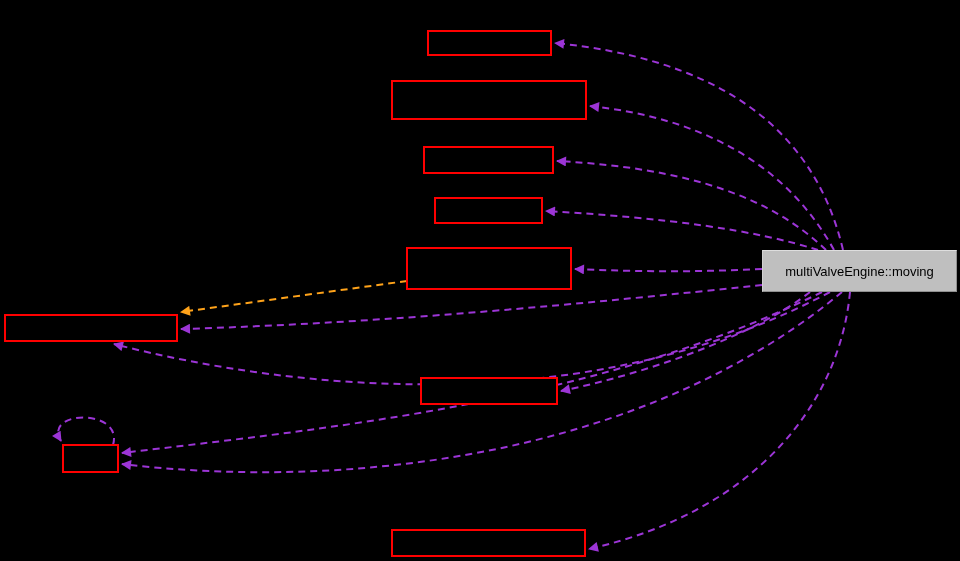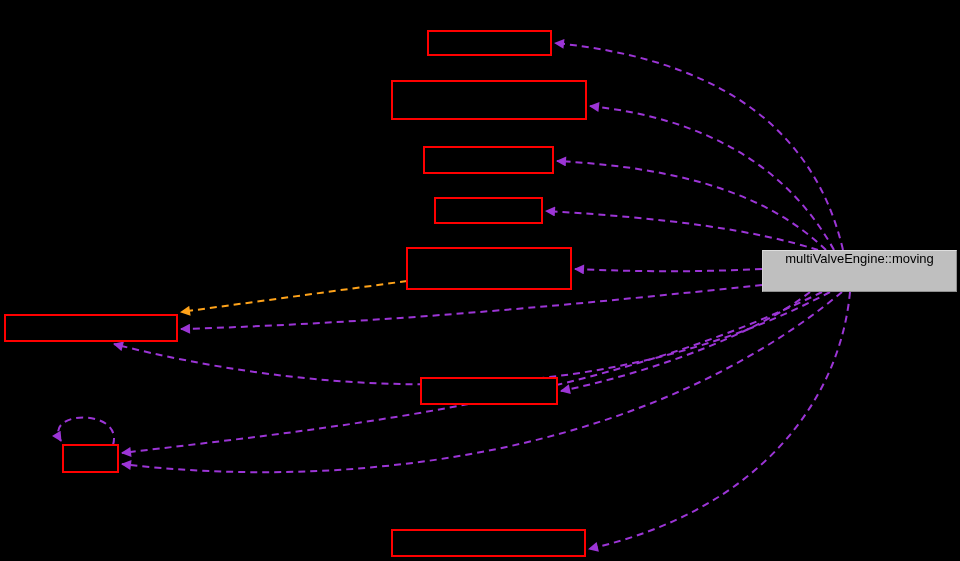--- a/index.html
+++ b/index.html
@@ -25,21 +25,21 @@
     box-sizing: border-box;
     background: #bfbfbf;
     border: 1px solid #8f8f8f;
     border-top-color: #dedede;
     border-left-color: #d0d0d0;
     color: #000000;
     font-size: 13px;
     line-height: 15px;
     text-align: center;
     display: flex;
-    flex-direction: row;
+    flex-direction: column;
     justify-content: center;
   }
   #main-node .lbl {
     white-space: nowrap;
   }
 </style>
 </head>
 <body>
 
 <div id="stage">

